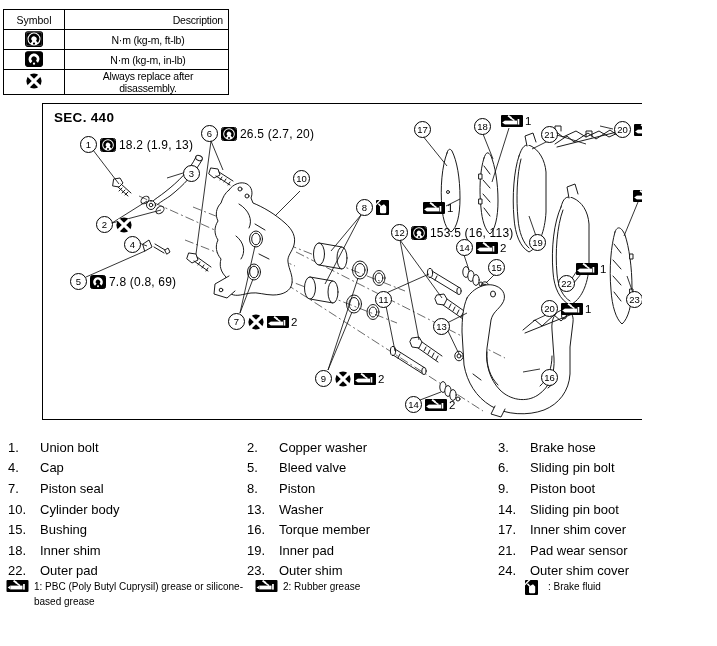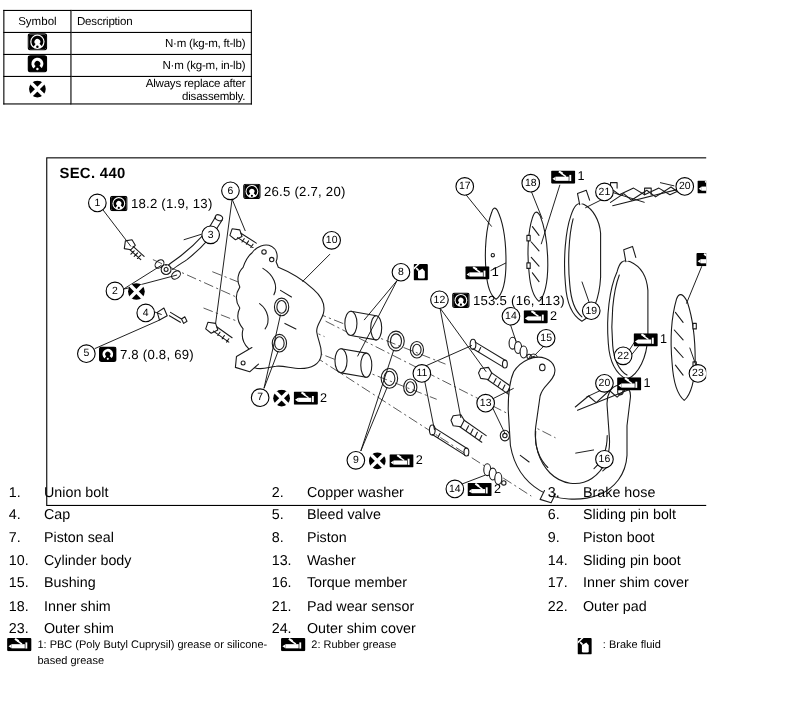--- a/index.html
+++ b/index.html
@@ -3,26 +3,26 @@
 <meta charset="utf-8">
 <style>
   html,body{margin:0;padding:0;background:#fff;}
   #page{position:relative;width:642px;height:646px;background:#fff;
         font-family:"Liberation Sans",sans-serif;color:#000;overflow:hidden;}
 
   
   #symtable{position:absolute;left:3px;top:9px;border-collapse:collapse;font-size:10.5px;}
   #symtable td,#symtable th{border:1px solid #000;padding:0 5px;font-weight:normal;}
   #symtable .sym{width:50px;text-align:center;height:19px;}
-  #symtable .desc{width:150px;text-align:left;height:19px;letter-spacing:-0.2px;}
-  #symtable td.desc{text-align:right;padding-left:8px;}
+  #symtable .desc{width:150px;text-align:right;height:19px;letter-spacing:-0.2px;}
+  #symtable td.desc{text-align:center;padding-left:8px;}
   #symtable svg{vertical-align:middle;}
 
   
-  #diagbox{position:absolute;left:42px;top:103px;width:668px;height:315px;border:1.5px solid #000;margin-top:40px;}
+  #diagbox{position:absolute;left:42px;top:103px;width:668px;height:315px;border:1.5px solid #000;}
   #secl{position:absolute;left:11px;top:6px;font-size:13.5px;font-weight:bold;letter-spacing:0.3px;}
   #figcode{position:absolute;right:14px;bottom:4px;font-size:8.5px;color:#4a4a4a;letter-spacing:0.3px;}
   #art{position:absolute;left:0;top:0;}
 
   
   .co{position:absolute;display:flex;align-items:center;gap:3px;white-space:nowrap;}
   .cc{display:inline-flex;align-items:center;justify-content:center;width:15px;height:15px;
       border:1.3px solid #000;border-radius:50%;font-size:9.5px;background:#fff;flex:none;}
   .tv{font-size:12px;letter-spacing:0.2px;}
   .gnum{font-size:11.5px;margin-left:-1px;}
@@ -582,20 +582,24 @@
       </div>
     <div class="part">
         <span class="pnum">17.</span>
         <span>Inner shim cover</span>
       </div>
     <div class="part">
         <span class="pnum">18.</span>
         <span>Inner shim</span>
       </div>
     <div class="part">
+        <span class="pnum">19.</span>
+        <span>Inner pad</span>
+      </div>
+    <div class="part">
         <span class="pnum">21.</span>
         <span>Pad wear sensor</span>
       </div>
     <div class="part">
         <span class="pnum">22.</span>
         <span>Outer pad</span>
       </div>
     <div class="part">
         <span class="pnum">23.</span>
         <span>Outer shim</span>

